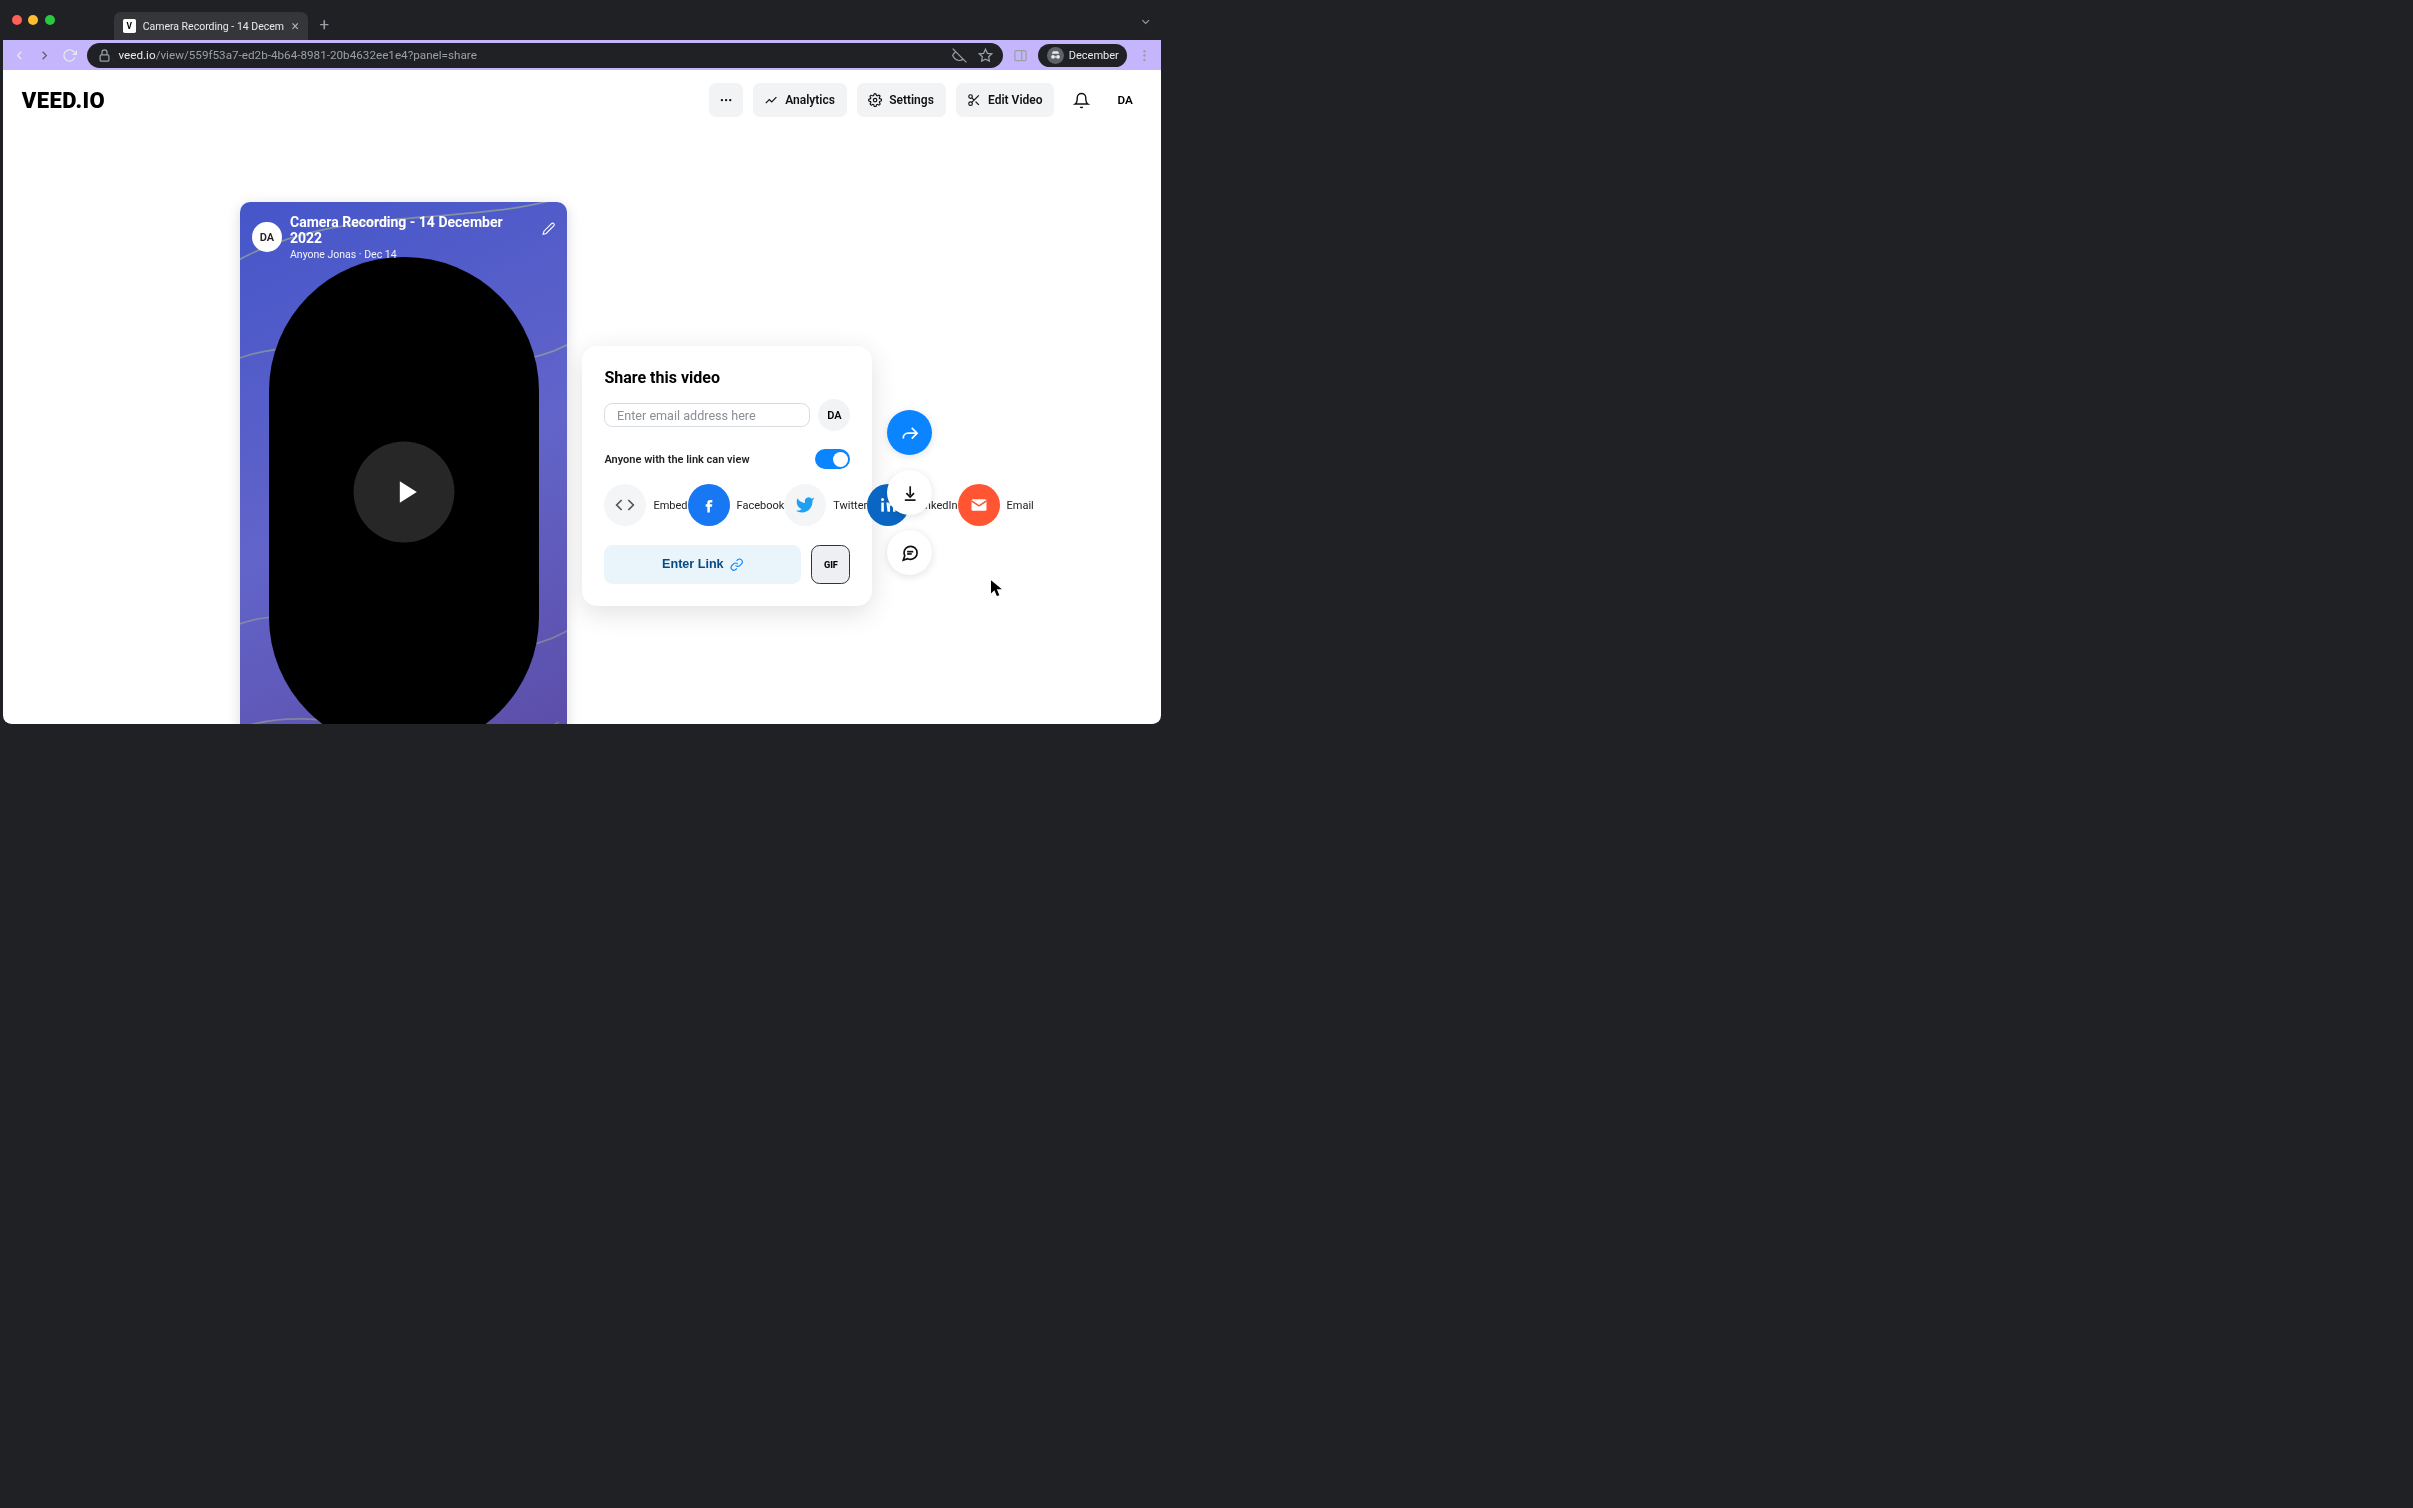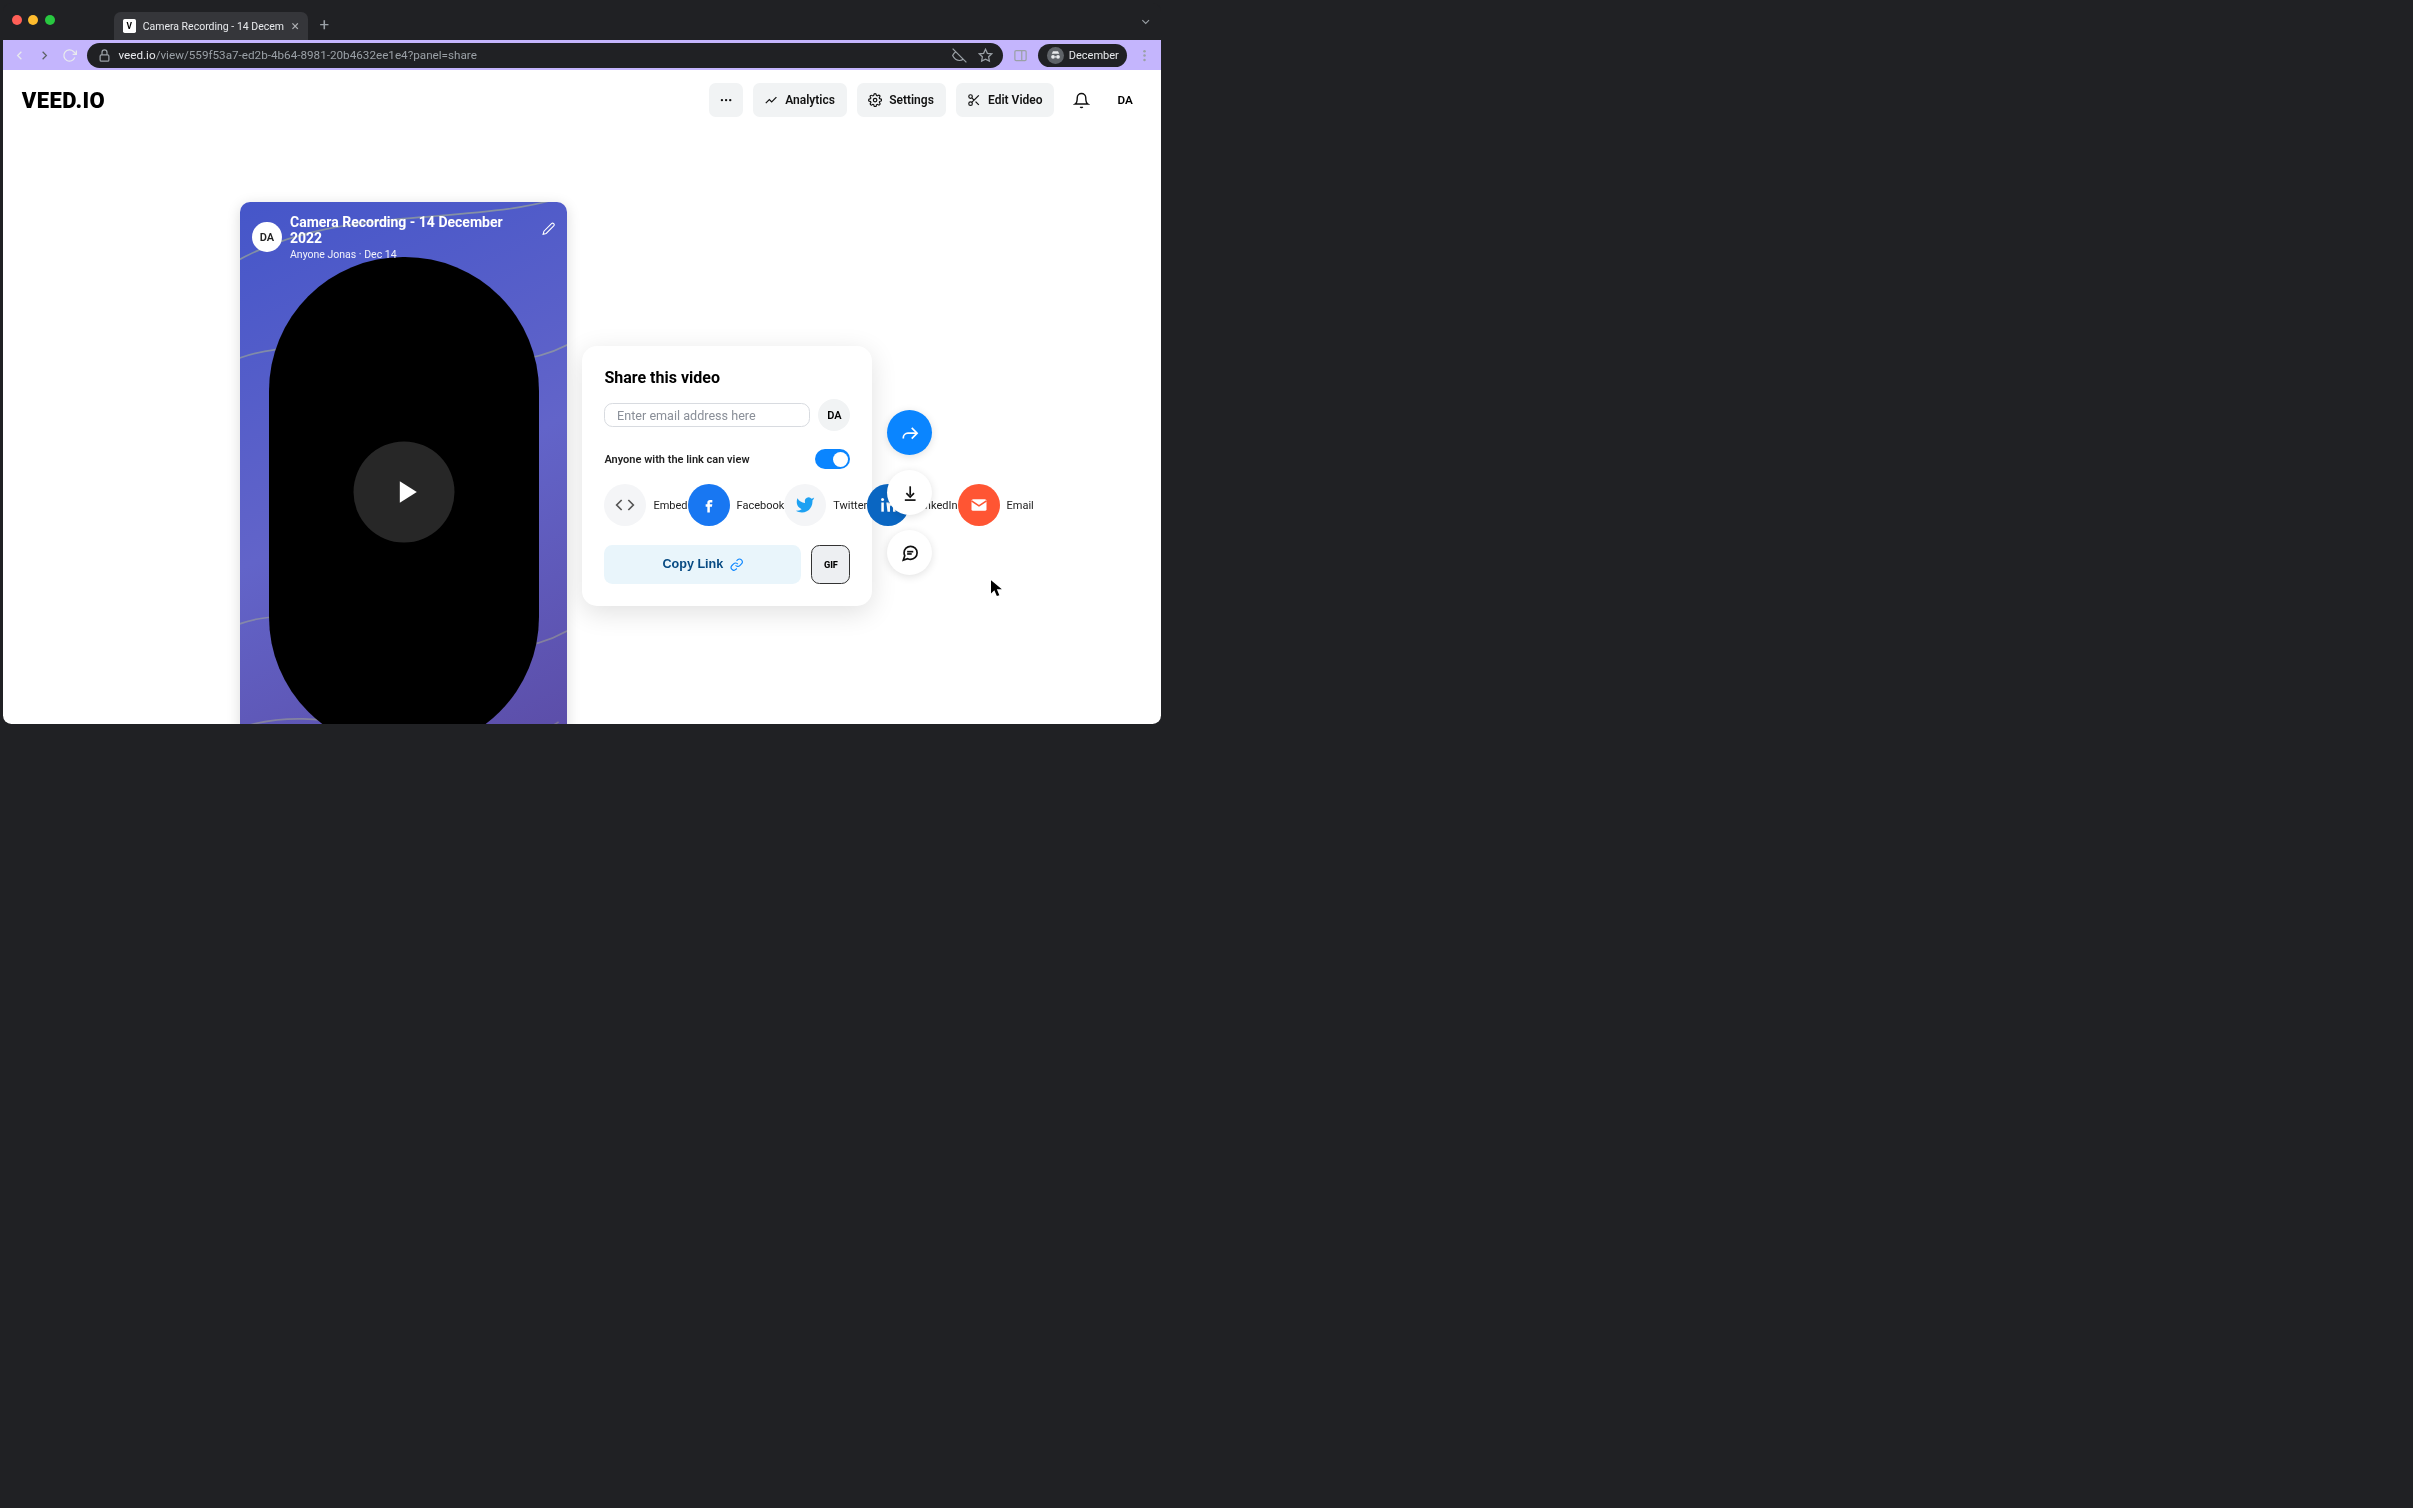--- a/index.html
+++ b/index.html
@@ -458,21 +458,21 @@
                 <svg viewBox="0 0 24 24" fill="#fff">
                   <rect x="3" y="5" width="18" height="14" rx="2"></rect>
                   <path d="M3 7l9 6 9-6" fill="none" stroke="#ff5533" stroke-width="2"></path>
                 </svg>
               </div>
           <div class="share-lbl">Email</div>
         </div>
       </div>
       <div class="copygif-row">
         <button class="copy-btn">
-          <span>Copy Link</span>
+          <span>Enter Link</span>
           <svg viewBox="0 0 24 24" width="13.4" height="13.4" fill="none" stroke="#0a85ff" stroke-width="2">
                 <path d="M10 13a5 5 0 0 0 7.54.54l3-3a5 5 0 0 0-7.07-7.07l-1.72 1.71"></path>
                 <path d="M14 11a5 5 0 0 0-7.54-.54l-3 3a5 5 0 0 0 7.07 7.07l1.71-1.71"></path>
               </svg>
         </button>
         <button class="gif-btn">
           <span>GIF</span>
         </button>
       </div>
     </div>

